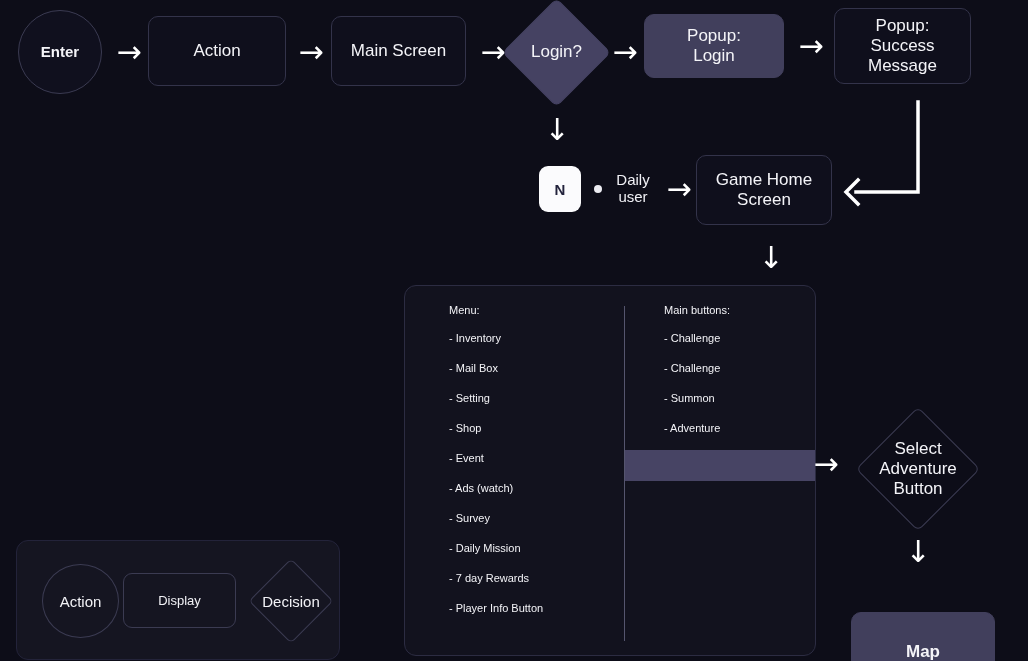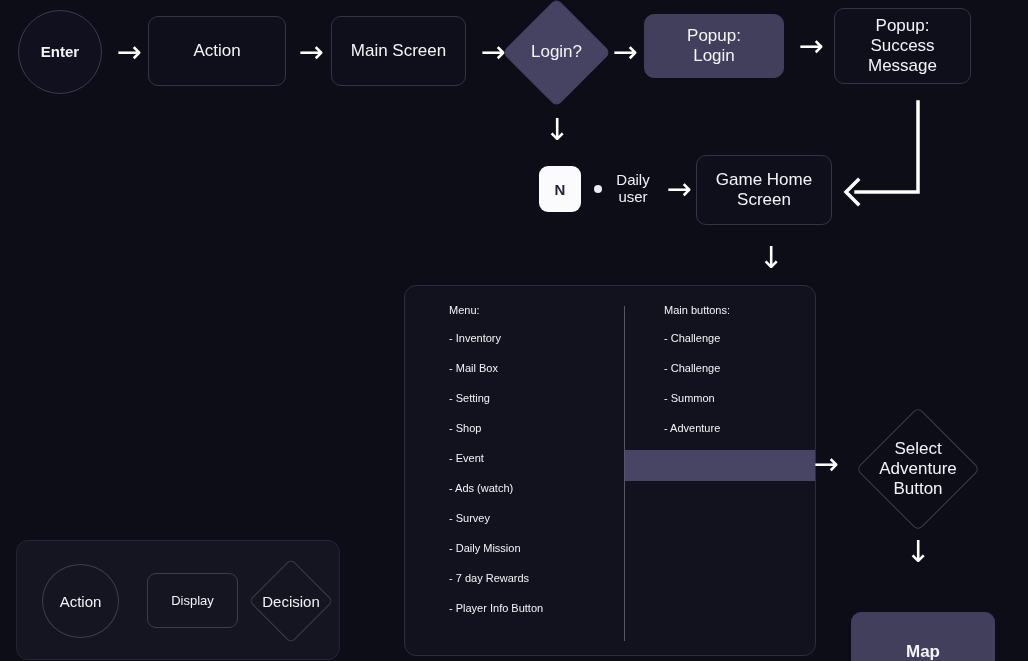--- a/index.html
+++ b/index.html
@@ -291,21 +291,21 @@
   <div class="arrow arrow-v" style="left:899px; top:530px; width:38px; height:44px;">↓</div>
 
   <div class="node rect-node filled bold" style="left:851px; top:612px; width:144px; height:81px;">
     <span class="lbl">Map</span>
   </div>
 
   <div id="legend" style="left:16px; top:540px; width:324px; height:120px;">
     <div class="legend-circle" style="left:25px; top:23px; width:77px; height:74px;">
       <span>Action</span>
     </div>
-    <div class="legend-rect" style="left:106px; top:32px; width:91px; height:55px;margin-left:24px;">
+    <div class="legend-rect" style="left:106px; top:32px; width:113px; height:55px;">
       <span>Display</span>
     </div>
     <div class="legend-diamond-wrap" style="left:244px; top:30px; width:60px; height:60px;">
       <div class="legend-diamond-shape"></div>
       <div class="legend-diamond-label">Decision</div>
     </div>
   </div>
 
 </div>
 

